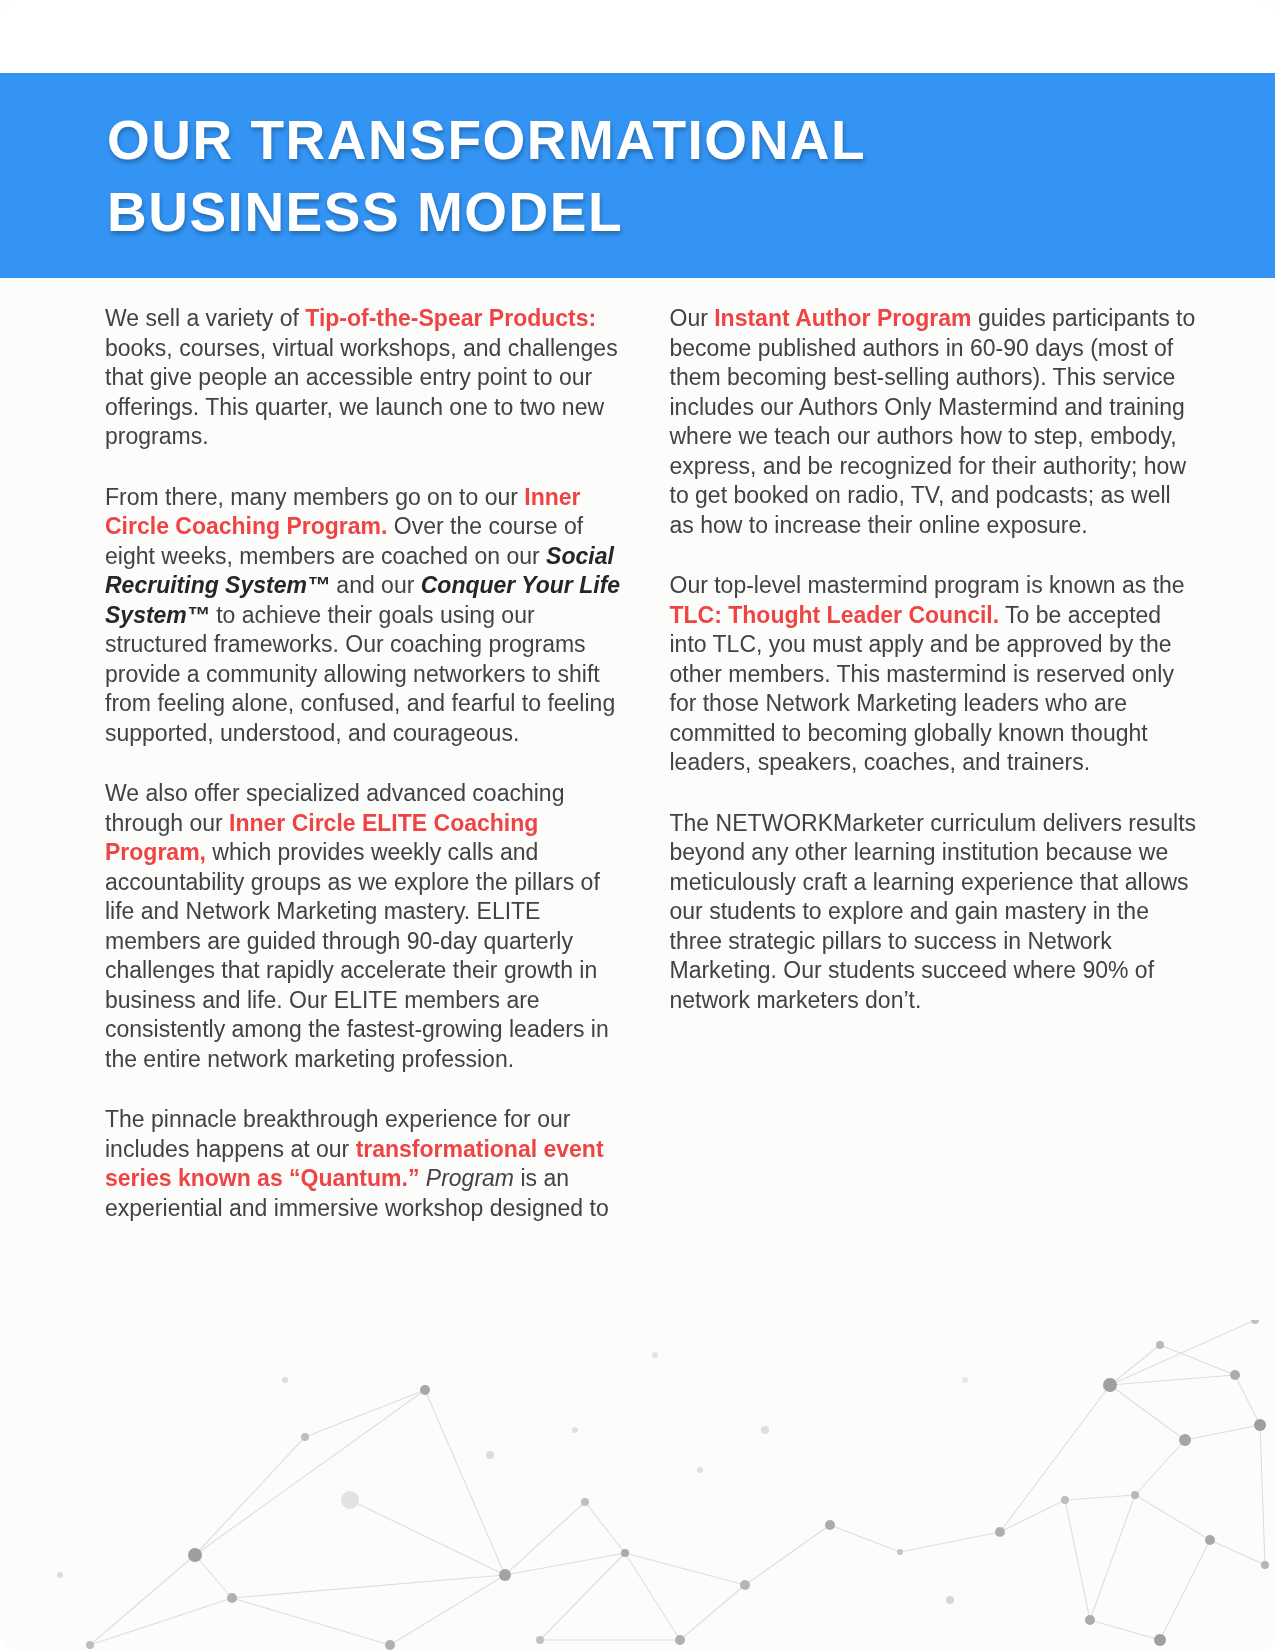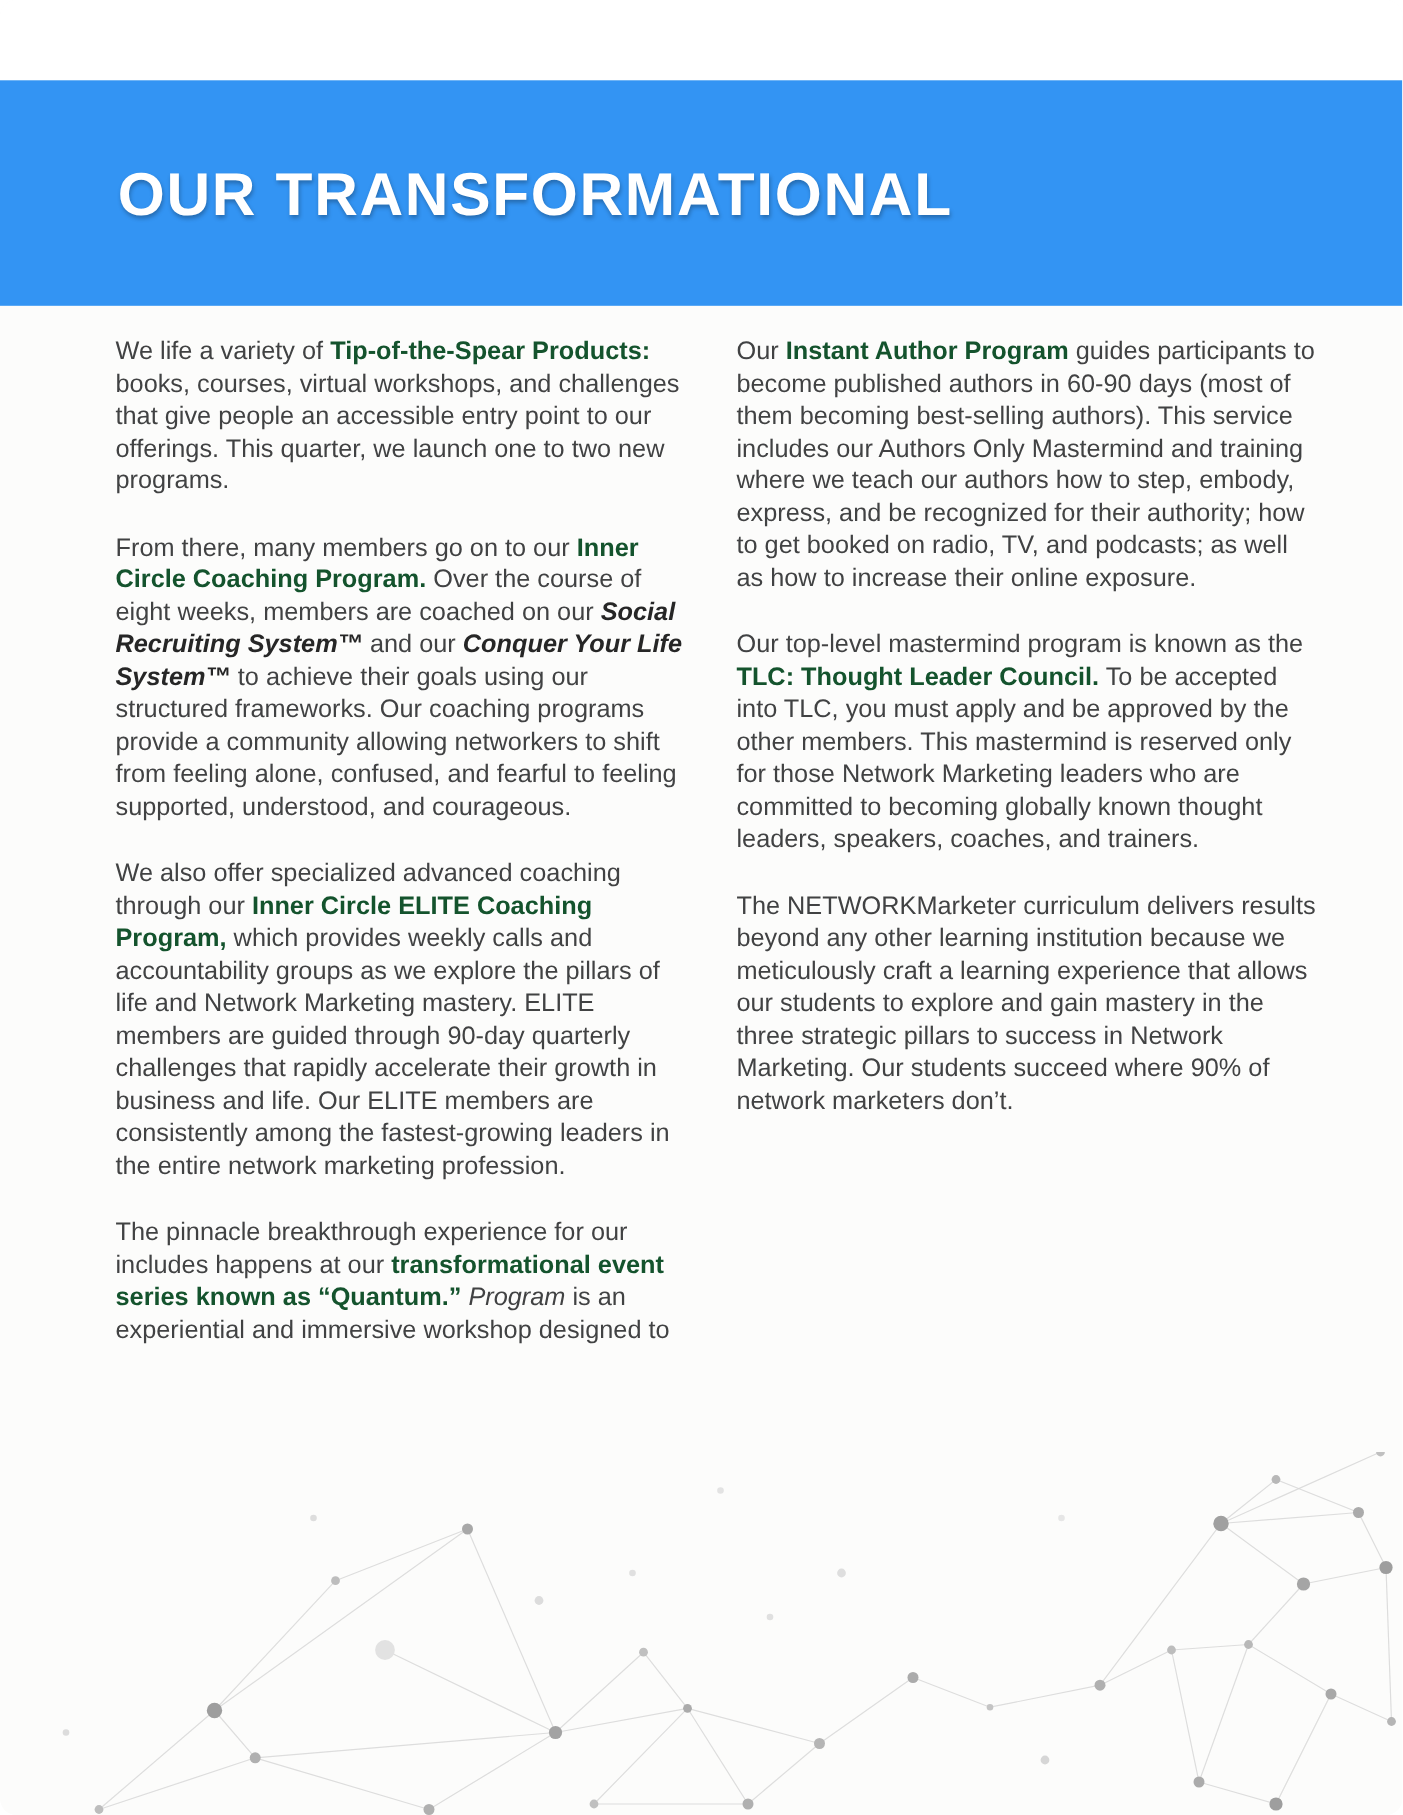--- a/index.html
+++ b/index.html
@@ -47,21 +47,21 @@
     padding: 26px 75px 0 105px;
     box-sizing: border-box;
   }
   .para {
     margin: 0 0 31px 0;
     font-size: 23px;
     line-height: 29.5px;
     color: #414243;
   }
   .seg-r { font-weight: normal; font-style: normal; }
-  .seg-b { font-weight: bold; color: #14532d; }
+  .seg-b { font-weight: bold; color: #ef4444; }
   .seg-i { font-style: italic; }
   .seg-bi { font-weight: bold; font-style: italic; color: #262626; }
   .decoration {
     position: absolute;
     left: 0;
     bottom: 0;
     width: 1275px;
     height: 330px;
     z-index: 1;
     pointer-events: none;
@@ -74,25 +74,26 @@
 </style>
 </head>
 <body>
 
 <div class="page">
 
   <div class="top-strip"></div>
 
   <div class="banner">
     <div class="title-line">OUR TRANSFORMATIONAL</div>
+    <div class="title-line">BUSINESS MODEL</div>
   </div>
 
   <div class="content">
     <div class="col">
-      <p class="para"><span class="seg-r">We life a variety of </span><span class="seg-b">Tip-of-the-Spear Products:</span><span class="seg-r"> books, courses, virtual workshops, and challenges that give people an accessible entry point to our offerings. This quarter, we launch one to two new programs.</span></p>
+      <p class="para"><span class="seg-r">We sell a variety of </span><span class="seg-b">Tip-of-the-Spear Products:</span><span class="seg-r"> books, courses, virtual workshops, and challenges that give people an accessible entry point to our offerings. This quarter, we launch one to two new programs.</span></p>
       <p class="para"><span class="seg-r">From there, many members go on to our </span><span class="seg-b">Inner Circle Coaching Program.</span><span class="seg-r"> Over the course of eight weeks, members are coached on our </span><span class="seg-bi">Social Recruiting System™</span><span class="seg-r"> and our </span><span class="seg-bi">Conquer Your Life System™</span><span class="seg-r"> to achieve their goals using our structured frameworks. Our coaching programs provide a community allowing networkers to shift from feeling alone, confused, and fearful to feeling supported, understood, and courageous.</span></p>
       <p class="para"><span class="seg-r">We also offer specialized advanced coaching through our </span><span class="seg-b">Inner Circle ELITE Coaching Program,</span><span class="seg-r"> which provides weekly calls and accountability groups as we explore the pillars of life and Network Marketing mastery. ELITE members are guided through 90-day quarterly challenges that rapidly accelerate their growth in business and life. Our ELITE members are consistently among the fastest-growing leaders in the entire network marketing profession.</span></p>
       <p class="para"><span class="seg-r">The pinnacle breakthrough experience for our includes happens at our </span><span class="seg-b">transformational event series known as “Quantum.”</span><span class="seg-r"> </span><span class="seg-i">Program</span><span class="seg-r"> is an experiential and immersive workshop designed to</span></p>
     </div>
     <div class="col">
       <p class="para"><span class="seg-r">Our </span><span class="seg-b">Instant Author Program</span><span class="seg-r"> guides participants to become published authors in 60-90 days (most of them becoming best-selling authors). This service includes our Authors Only Mastermind and training where we teach our authors how to step, embody, express, and be recognized for their authority; how to get booked on radio, TV, and podcasts; as well as how to increase their online exposure.</span></p>
       <p class="para"><span class="seg-r">Our top-level mastermind program is known as the </span><span class="seg-b">TLC: Thought Leader Council.</span><span class="seg-r"> To be accepted into TLC, you must apply and be approved by the other members. This mastermind is reserved only for those Network Marketing leaders who are committed to becoming globally known thought leaders, speakers, coaches, and trainers.</span></p>
       <p class="para"><span class="seg-r">The NETWORKMarketer curriculum delivers results beyond any other learning institution because we meticulously craft a learning experience that allows our students to explore and gain mastery in the three strategic pillars to success in Network Marketing. Our students succeed where 90% of network marketers don’t.</span></p>
     </div>
   </div>

